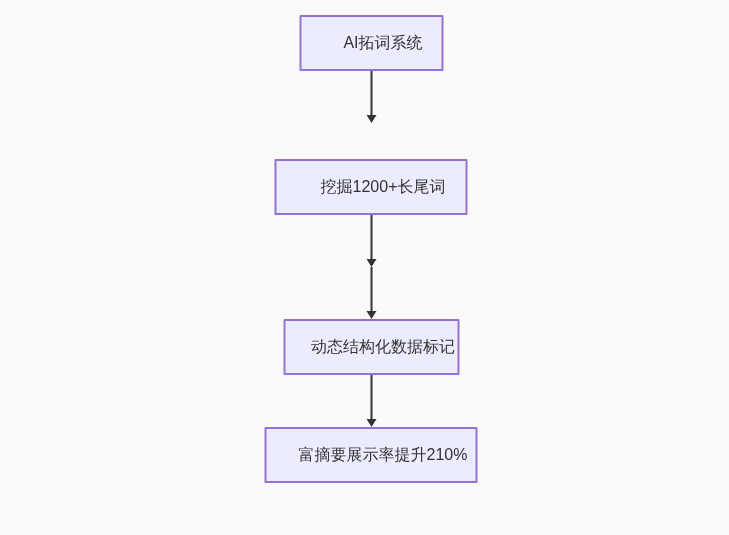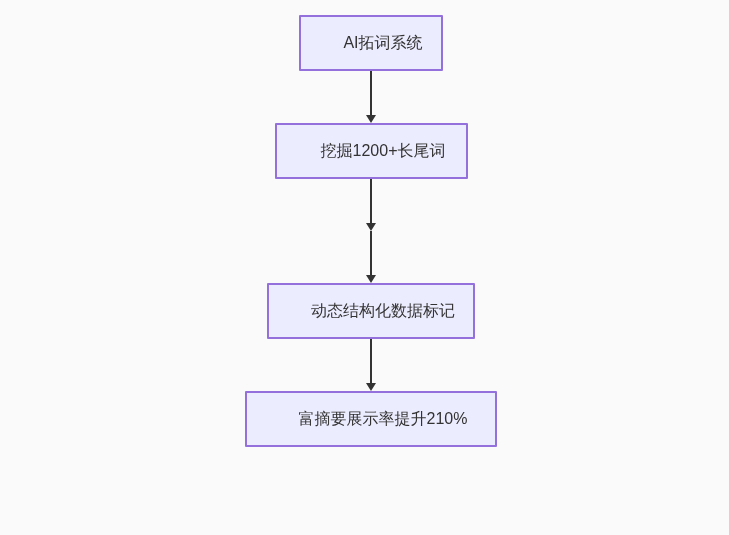--- a/index.html
+++ b/index.html
@@ -32,24 +32,24 @@
     display: flex;
     align-items: center;
     justify-content: center;
     font-size: 16px;
     color: #333333;
     text-align: center;
     white-space: nowrap;
     padding-left: 24px;
   }
   .node.n1 { width: 144px; }
-  .node.n2 { width: 193px; }
+  .node.n2 { width: 193px; margin-top: 36px; }
   .node.n3 { width: 221px; }
-  .node.n4 { width: 208px; }
-  .node.n5 { width: 252px; }
+  .node.n4 { width: 176px; }
+  .node.n5 { width: 213px; }
   .edge {
     height: 52px;
     display: flex;
     flex-direction: column;
     align-items: center;
   }
   .edge .line {
     flex: 1;
     width: 2px;
     background: #333333;

